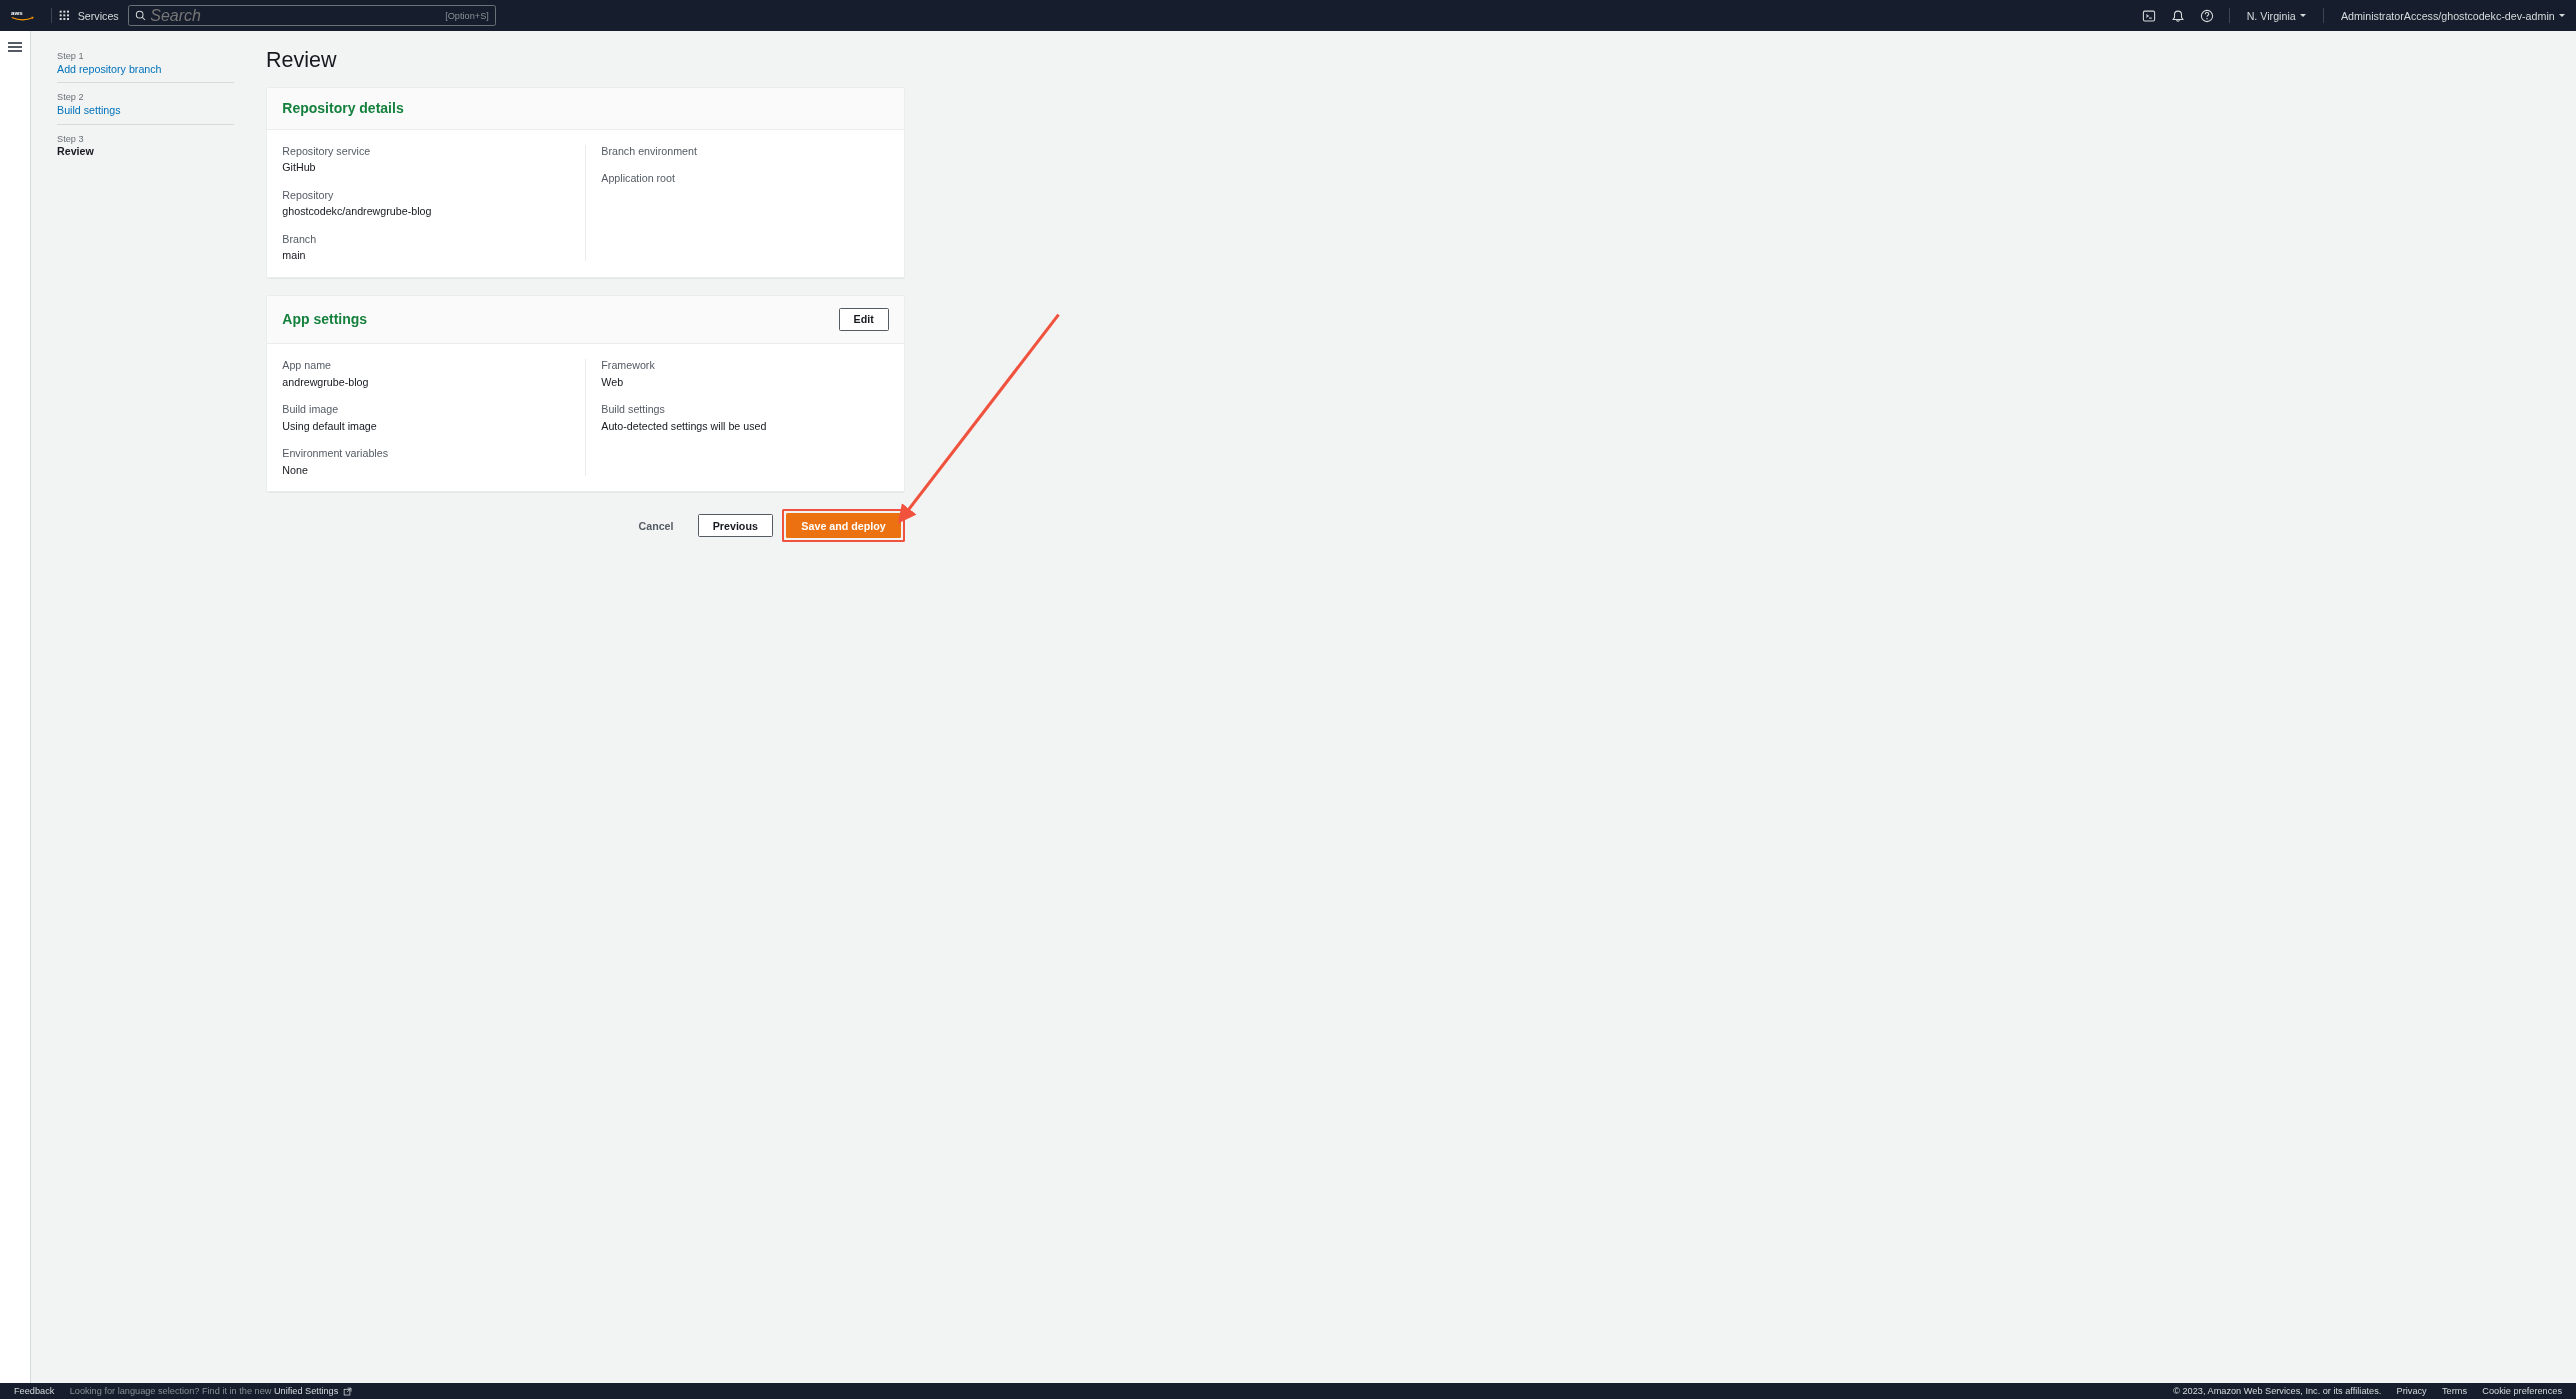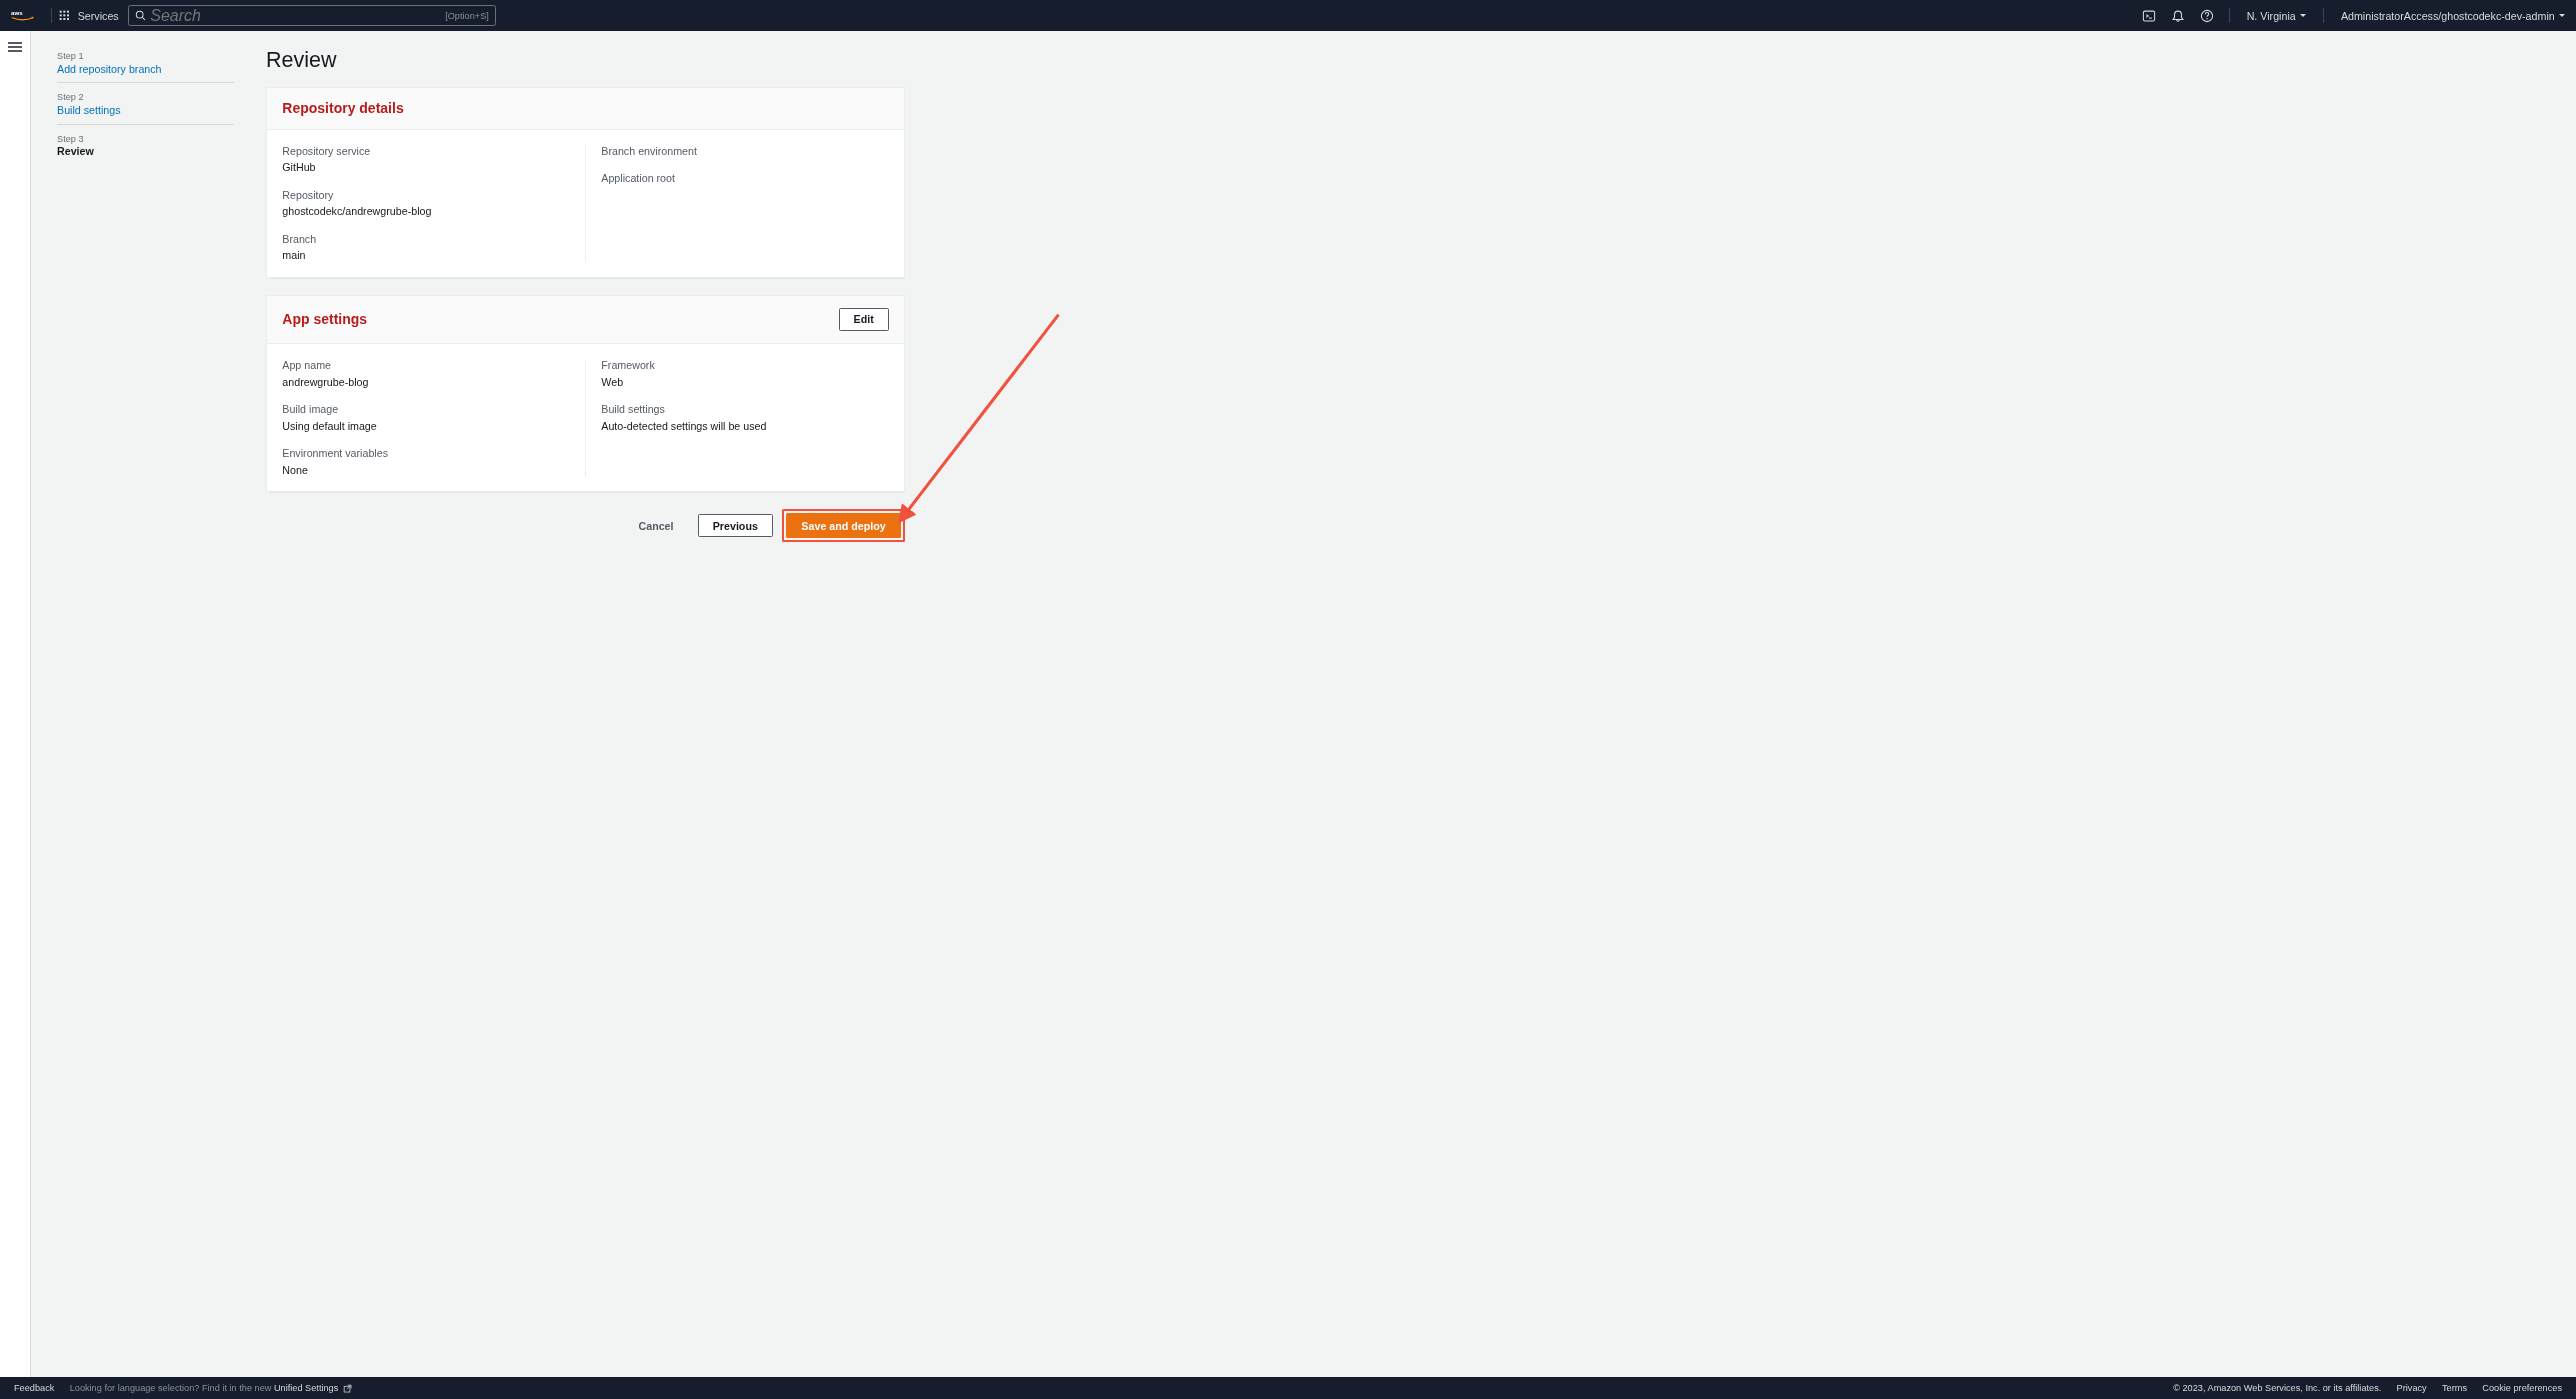--- a/index.html
+++ b/index.html
@@ -47,39 +47,39 @@
     .step-item { padding:3.1px 0 7.7px 0;}
     .step-item .step-num { font-size:9.2px; color:#687078;}
     .step-item .step-title { font-size:10.7px; margin-top:1.5px;}
     .step-item.link .step-title { color:#0073bb; cursor:pointer;}
     .step-item.active .step-title { color:#16191f; font-weight:700;}
     .step-item:not(:last-child){ border-bottom:0.8px solid #d5dbdb; margin-bottom:6.1px;}
     .maincol { flex:1; max-width:639px;}
     h1.page-title { font-size:21.5px; font-weight:400; color:#16191f; margin-bottom:14px;}
     .panel { background:#fff; border:0.8px solid #eaeded; box-shadow:0 0.8px 0.8px rgba(0,0,0,0.05); margin-bottom:17px;}
     .panel-header { padding:12.3px 15.3px; border-bottom:0.8px solid #eaeded; background:#fafafa; display:flex; align-items:center; justify-content:space-between;}
-    .panel-header h2 { font-size:14px; font-weight:700; color:#b91c1c;}
+    .panel-header h2 { font-size:14px; font-weight:700; color:#15803d;}
     .panel-body { padding:15.3px; display:flex;}
     .panel-col { flex:1;}
     .panel-col:first-child { border-right:0.8px solid #eaeded; padding-right:15.3px;}
     .panel-col:last-child { padding-left:15.3px;}
     .field { margin-bottom:15.3px;}
     .field:last-child { margin-bottom:0;}
     .field-label { color:#545b64; font-size:10.7px; margin-bottom:4.6px;}
     .field-value { color:#16191f; font-size:10.7px;}
     .btn { display:inline-flex; align-items:center; justify-content:center; height:24.5px; padding:0 14px; border-radius:1.5px; font-weight:700; font-size:10.7px; cursor:pointer; border:0.8px solid transparent;}
     .btn-outline { background:#fff; border:0.8px solid #545b64; color:#16191f; height:23px;}
     .btn-link { background:transparent; color:#545b64;}
     .btn-primary { background:#ec7211; color:#fff;}
     .actions { display:flex; justify-content:flex-end; gap:9.2px; align-items:center;}
     .highlight-box { border:2.3px solid #f0523e; padding:2.3px; display:inline-block; border-radius:1.5px;}
     
     .arrow-svg { position:absolute; pointer-events:none;}
     
-    .footer { background:#161e2d; color:#d5dbdb; height:22px; display:flex; align-items:center; padding:0 14px; font-size:9.2px;}
+    .footer { background:#161e2d; color:#d5dbdb; height:16px; display:flex; align-items:center; padding:0 14px; font-size:9.2px;}
     .footer a { color:#d5dbdb; text-decoration:none; cursor:pointer;}
     .footer .fspacer { flex:1;}
     .footer .flinks { display:flex; gap:15.3px;align-items:flex-end;}
     .footer-msg { color:#879196; margin-left:15.3px;}
     .footer-msg .ul { color:#d5dbdb;}
     .ext-icon { display:inline-block; vertical-align:middle; margin-left:2.3px;}
   </style>
 </head>
 <body>
 

